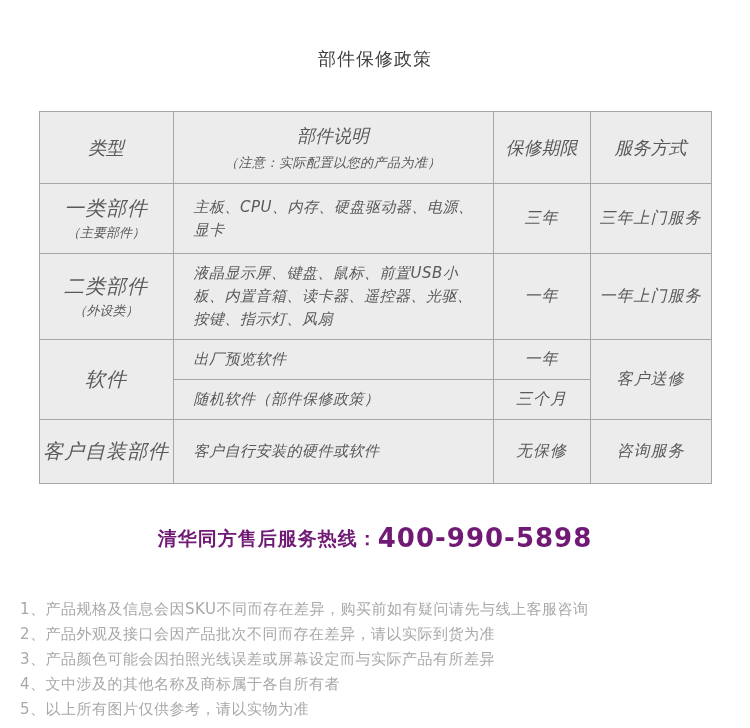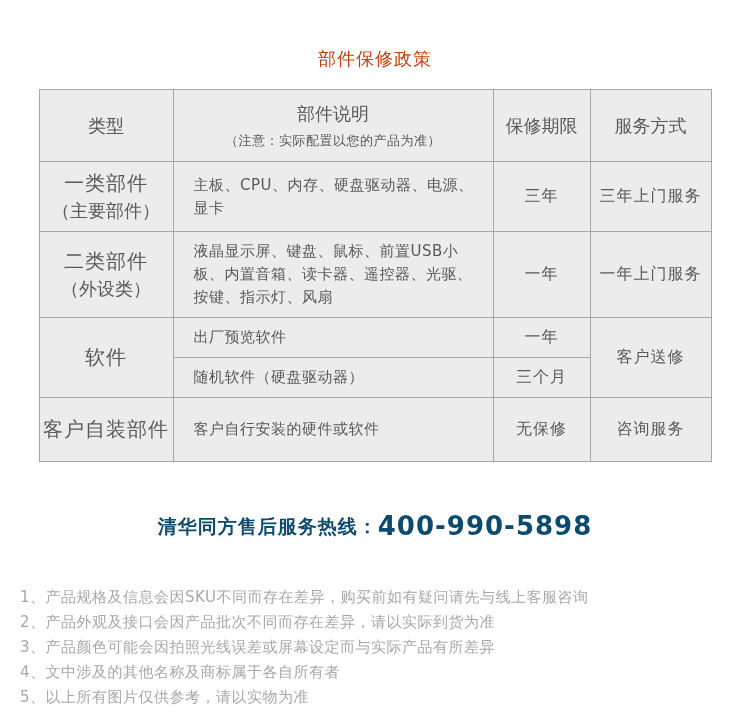--- a/index.html
+++ b/index.html
@@ -13,66 +13,67 @@
     position: relative;
   }
   .page { width: 750px; height: 728px; background: #ffffff; }
 
   
   .page-title {
     padding-top: 47px;
     text-align: center;
     font-size: 18px;
     letter-spacing: 1px;
-    color: #c2410c;
+    color: #404040;
     font-weight: 500;
   }
 
   
   table.warranty {
     width: 672px;
-    margin: 18px auto 0 auto;
+    margin: 40px auto 0 auto;
     border-collapse: collapse;
     table-layout: fixed;
+    font-style: italic;
   }
   table.warranty th,
   table.warranty td {
     border: 1px solid #a6a6a6;
     background: #ececec;
     color: #595959;
     font-weight: normal;
     vertical-align: middle;
   }
   tr.hdr th { height: 72px; text-align: center; font-size: 18px; }
   .hdr-note { display: block; font-size: 13px; margin-top: 6px; letter-spacing: 0.5px; }
 
   td.type-cell { text-align: center; }
   .type-main  { display: block; font-size: 20px; letter-spacing: 1px; }
-  .type-note  { display: block; font-size: 18px; margin-top: 2px; }
+  .type-note  { display: block; font-size: 13px; margin-top: 2px; }
 
   td.desc-cell {
     text-align: left;
     font-size: 15px;
     line-height: 23px;
     padding: 8px 12px 8px 20px;
     letter-spacing: 0.5px;
   }
   td.center-cell { text-align: center; font-size: 16px; letter-spacing: 1px; }
 
   tr.row-1 td { height: 70px; }
   tr.row-2 td { height: 77px; }
   tr.row-3a td { height: 37px; }
   tr.row-3b td { height: 36px; }
   tr.row-4 td { height: 64px; }
 
   
   .hotline {
-    margin-top: 49px;
+    margin-top: 39px;
     text-align: center;
-    color: #0c4a6e;
+    color: #701a75;
     font-weight: bold;
     white-space: nowrap;
   }
   .hotline-label  { font-size: 19px; vertical-align: 2px; letter-spacing: 1px; }
   .hotline-number { font-size: 26px; letter-spacing: 1px; }
 
   
   .notes {
     margin: 44px 16px 7px 20px;
     list-style: none;
@@ -138,21 +139,21 @@
 
       <tr class="row-3a">
         <td class="type-cell" rowspan="2">
           <span class="type-main">软件</span>
         </td>
         <td class="desc-cell">出厂预览软件</td>
         <td class="center-cell">一年</td>
         <td class="center-cell" rowspan="2">客户送修</td>
       </tr>
       <tr class="row-3b">
-        <td class="desc-cell">随机软件（硬盘驱动器）</td>
+        <td class="desc-cell">随机软件（部件保修政策）</td>
         <td class="center-cell">三个月</td>
       </tr>
 
       <tr class="row-4">
         <td class="type-cell">
           <span class="type-main">客户自装部件</span>
         </td>
         <td class="desc-cell">客户自行安装的硬件或软件</td>
         <td class="center-cell">无保修</td>
         <td class="center-cell">咨询服务</td>

